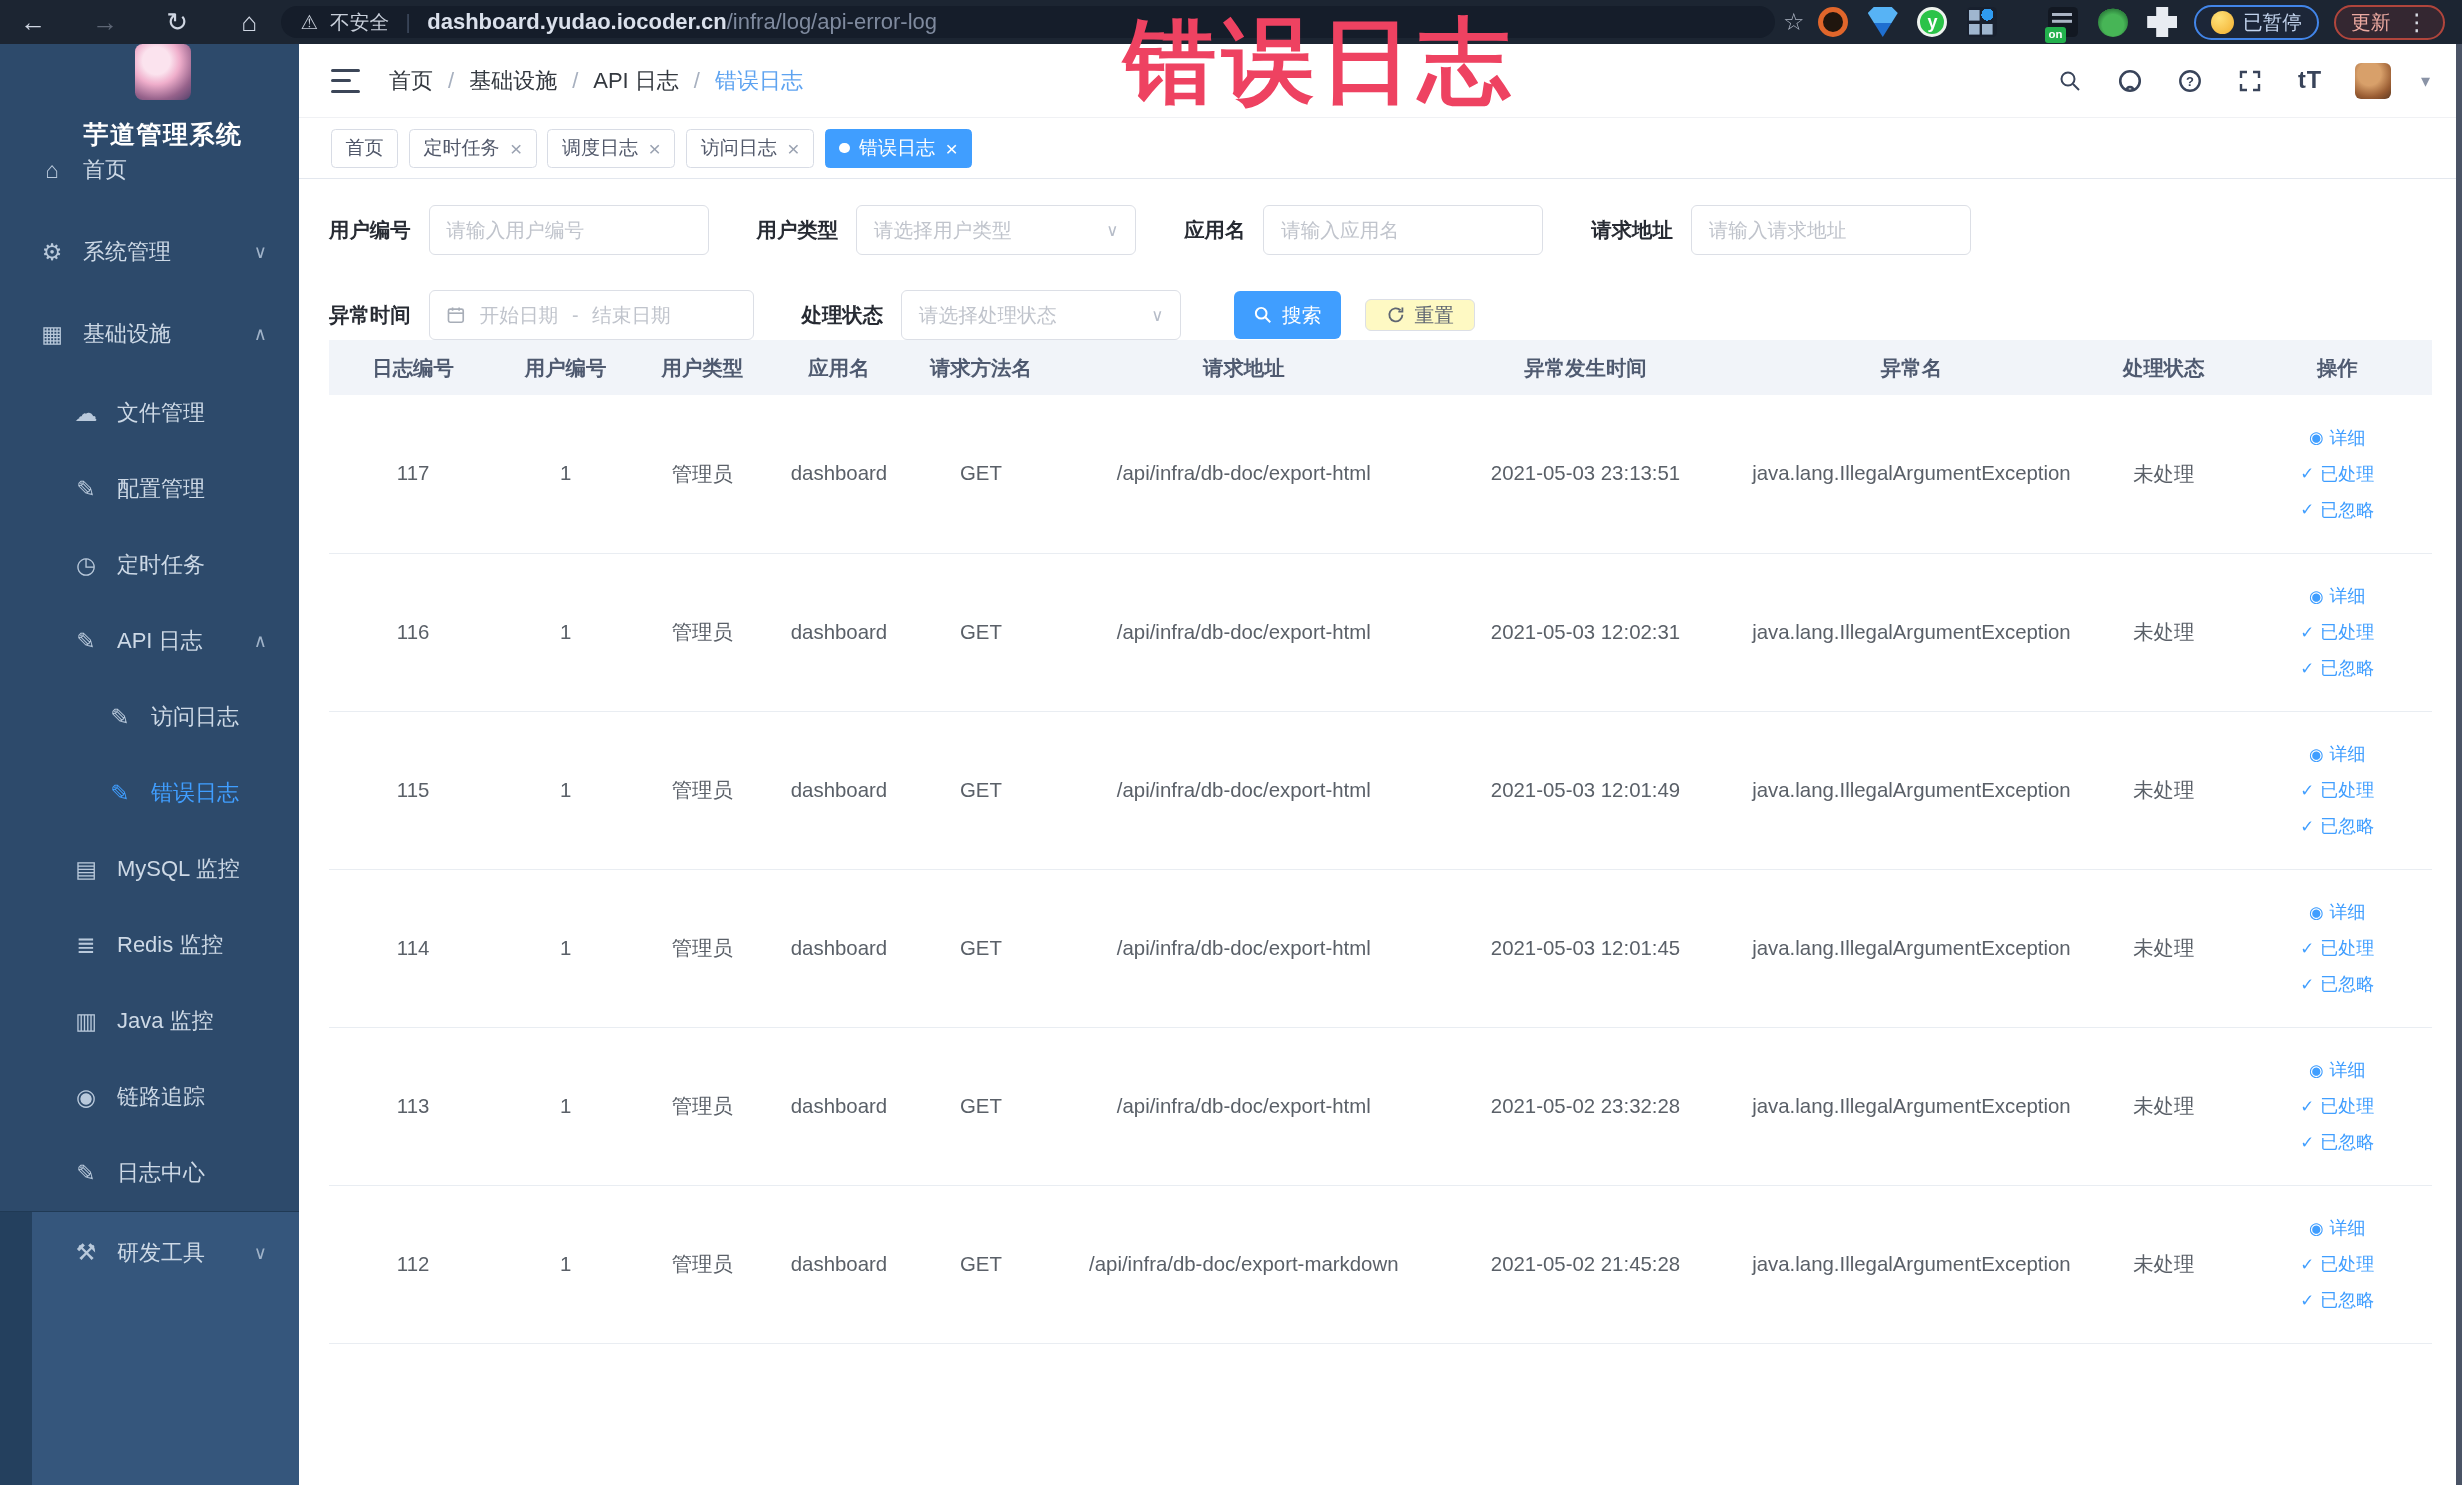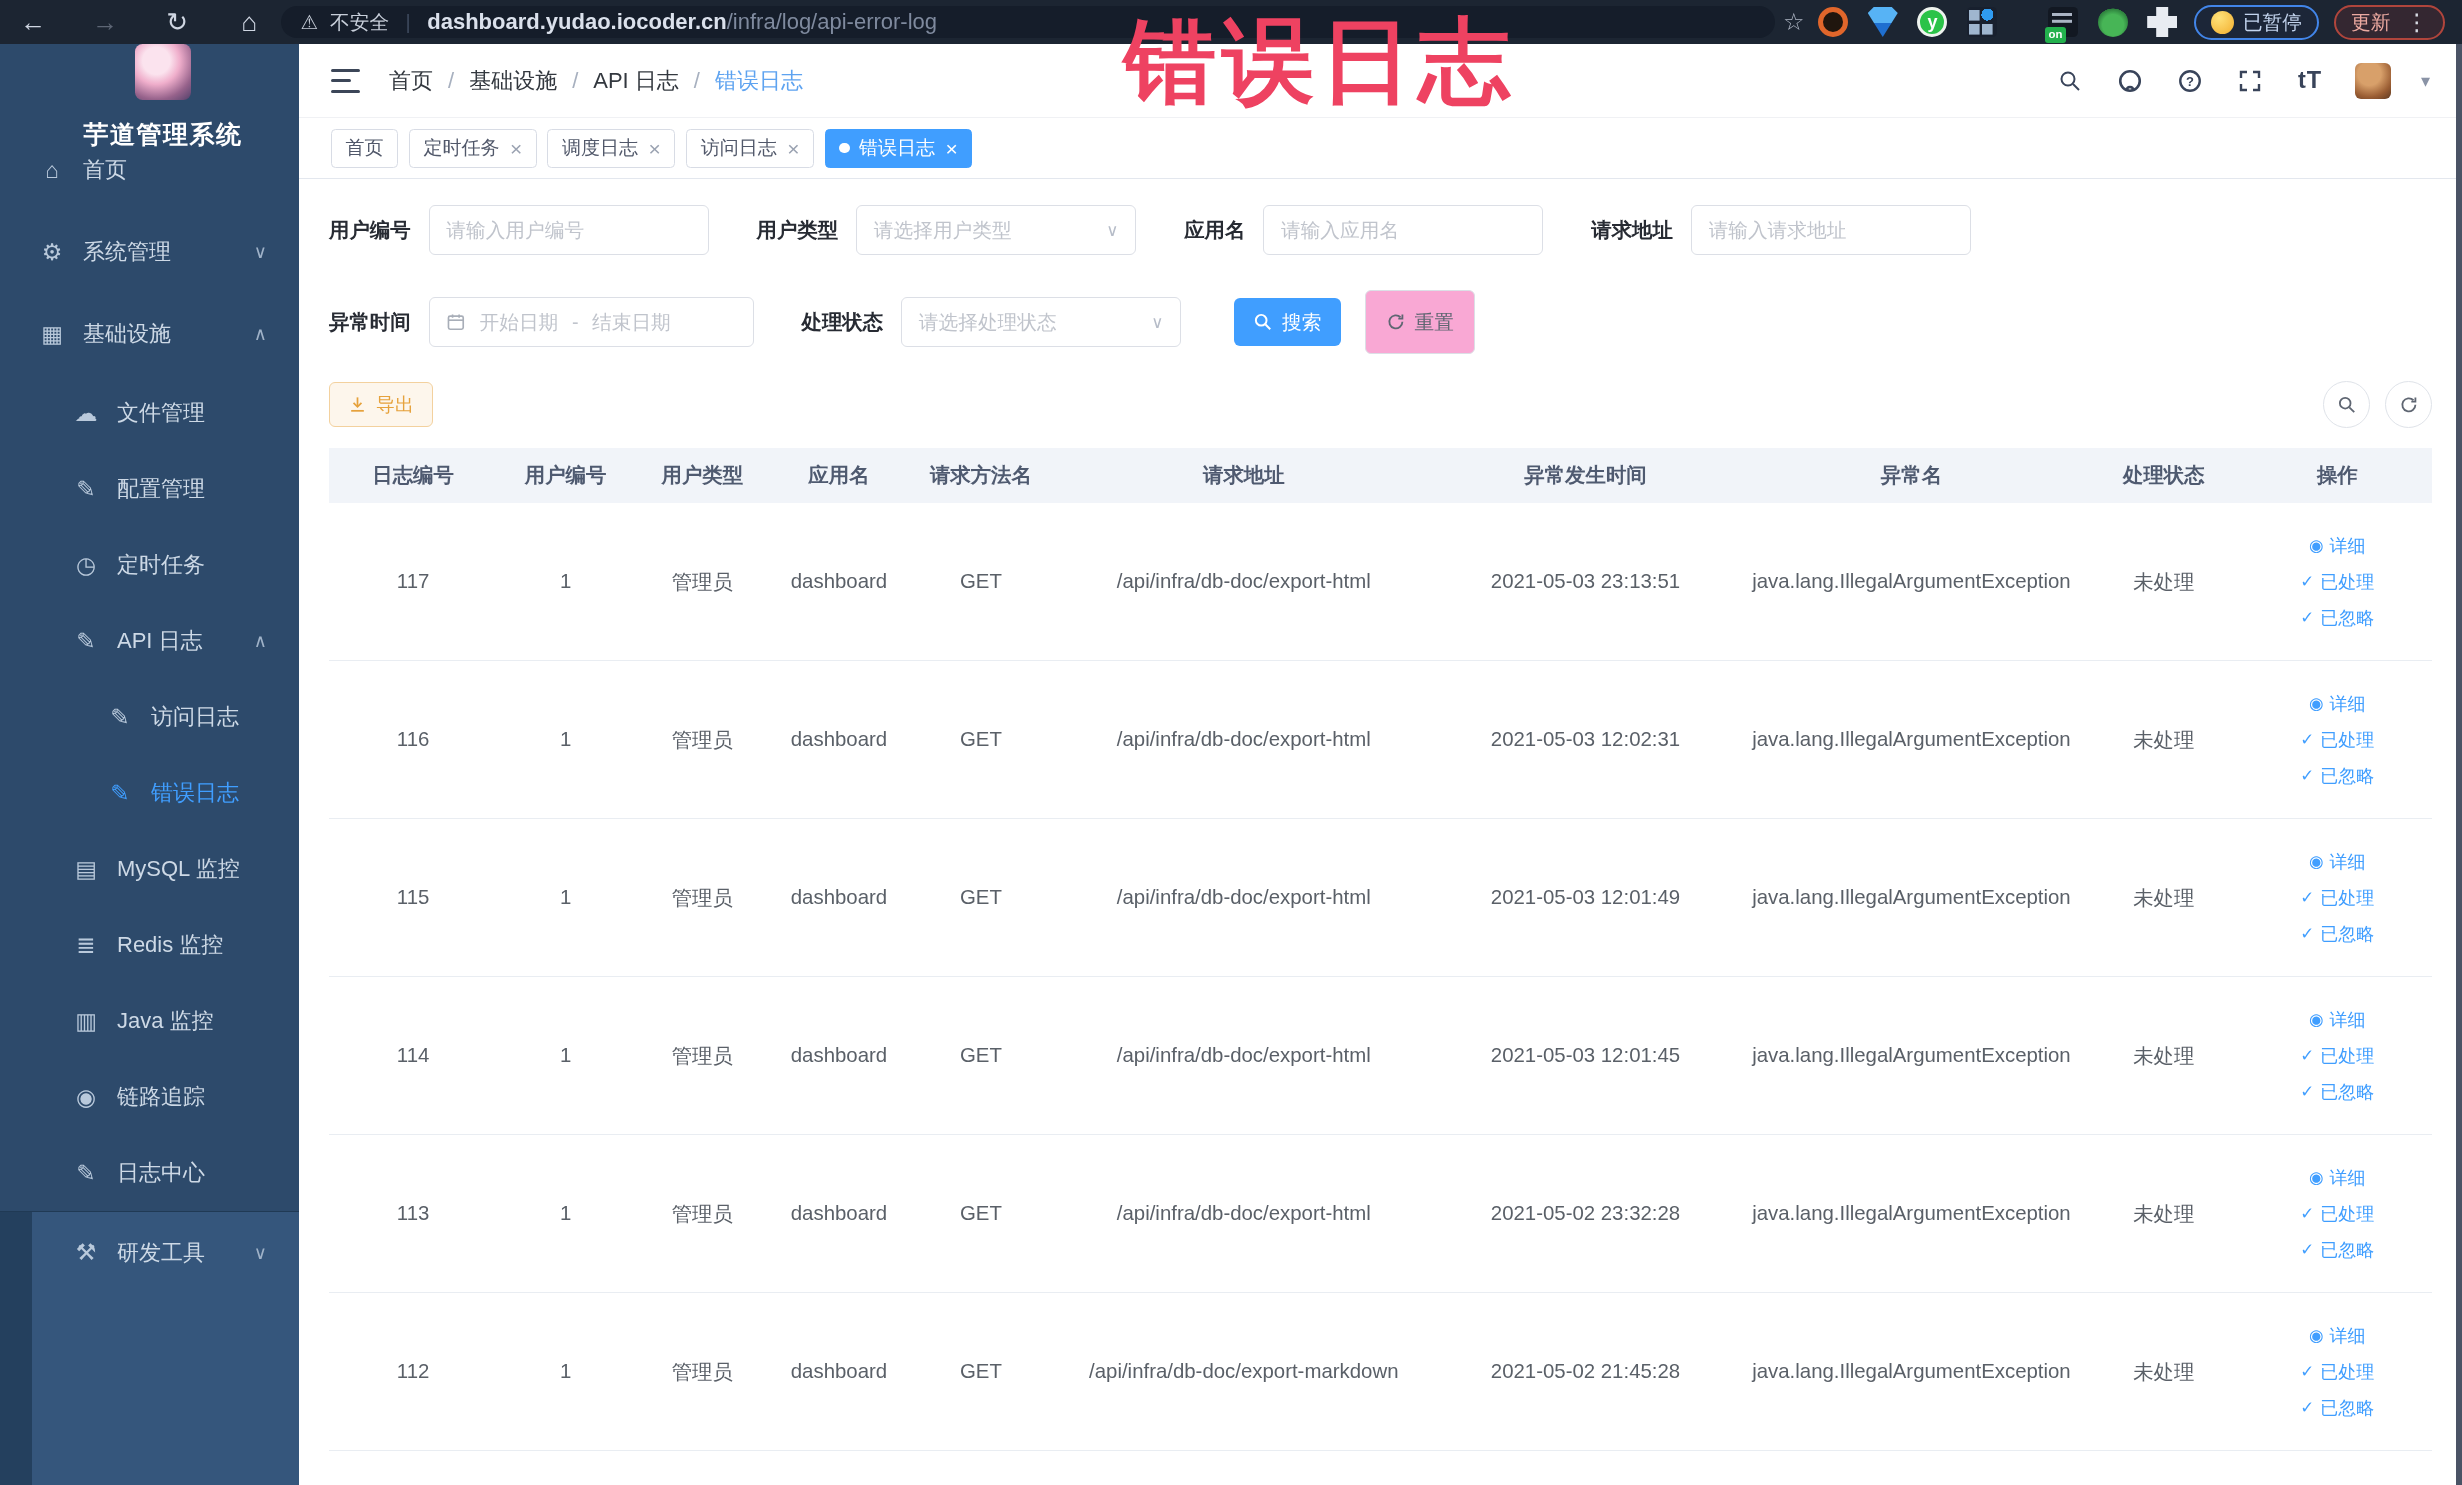--- a/index.html
+++ b/index.html
@@ -116,21 +116,21 @@
   input.control::placeholder{ color:#c0c4cc; }
   .select{ width:280px; justify-content:space-between; cursor:pointer; }
   .sel-caret{ color:#b6bcc8; font-size:16.7px; }
   .daterange{ width:325px; gap:13.6px; cursor:pointer; }
   .dr-ph{ color:#c0c4cc; }
   .dr-sep{ color:#c0c4cc; }
   .cal-ic{ color:#a8aeb8; display:flex; }
 
   .btn{ display:flex; align-items:center; gap:9px; border-radius:6px; font-size:19.7px; cursor:pointer; border:none; }
   .btn-primary{ background:#409eff; color:#fff; height:48px; padding:0 19.7px; margin-left:4.5px; }
-  .btn-default{ background:#f9a8d4; border:1.5px solid #dcdfe6; color:#5f6672; height:64px; padding:0 19.7px; margin-left:24px; }
+  .btn-default{ background:#fef9c3; border:1.5px solid #dcdfe6; color:#5f6672; height:32px; padding:0 19.7px; margin-left:24px; }
   .btn-warn{ background:#fdf6ec; border:1.5px solid #f3d19e; color:#e6a23c; height:45px; padding:0 18px; font-size:19px; }
 
   .toolbar-row{ display:flex; justify-content:space-between; align-items:center; margin:27px 0 19.7px 0; }
   .circle-group{ display:flex; gap:15px; }
   .circle-btn{ width:47px; height:47px; border-radius:50%; border:1.5px solid #dfe3e9; background:#fff;
     display:flex; align-items:center; justify-content:center; color:#5f6672; cursor:pointer; }
 
   .table{ display:table; width:100%; table-layout:fixed; border-collapse:collapse; }
   .thead{ display:table-row; }
   .th{ display:table-cell; background:#f1f4f9; height:55px; vertical-align:middle; text-align:center;
@@ -440,44 +440,20 @@
       </button>
       <button class="btn btn-default">
         <svg width="19.7" height="19.7" viewBox="0 0 24 24" fill="none" stroke="currentColor" stroke-width="2.2">
             <path d="M20 12a8 8 0 1 1-2.3-5.6"></path>
             <path d="M20 3v5h-5"></path>
           </svg>
         <span>重置</span>
       </button>
     </div>
 
-    <div class="toolbar-row">
-      <button class="btn btn-warn">
-        <svg width="19" height="19" viewBox="0 0 24 24" fill="none" stroke="currentColor" stroke-width="2.2">
-            <path d="M12 3v11"></path>
-            <path d="M7 10l5 5 5-5"></path>
-            <path d="M4 20h16"></path>
-          </svg>
-        <span>导出</span>
-      </button>
-      <div class="circle-group">
-        <span class="circle-btn">
-          <svg width="19.7" height="19.7" viewBox="0 0 24 24">
-              <circle cx="10" cy="10" r="6.5" fill="none" stroke="currentColor" stroke-width="2.2"></circle>
-              <line x1="15" y1="15" x2="21" y2="21" stroke="currentColor" stroke-width="2.2"></line>
-            </svg>
-        </span>
-        <span class="circle-btn">
-          <svg width="19.7" height="19.7" viewBox="0 0 24 24" fill="none" stroke="currentColor" stroke-width="2.2">
-              <path d="M20 12a8 8 0 1 1-2.3-5.6"></path>
-              <path d="M20 3v5h-5"></path>
-            </svg>
-        </span>
-      </div>
-    </div>
 
     <div class="table">
       <div class="thead">
 
           <div class="th">日志编号</div>
 
           <div class="th">用户编号</div>
 
           <div class="th">用户类型</div>
 

